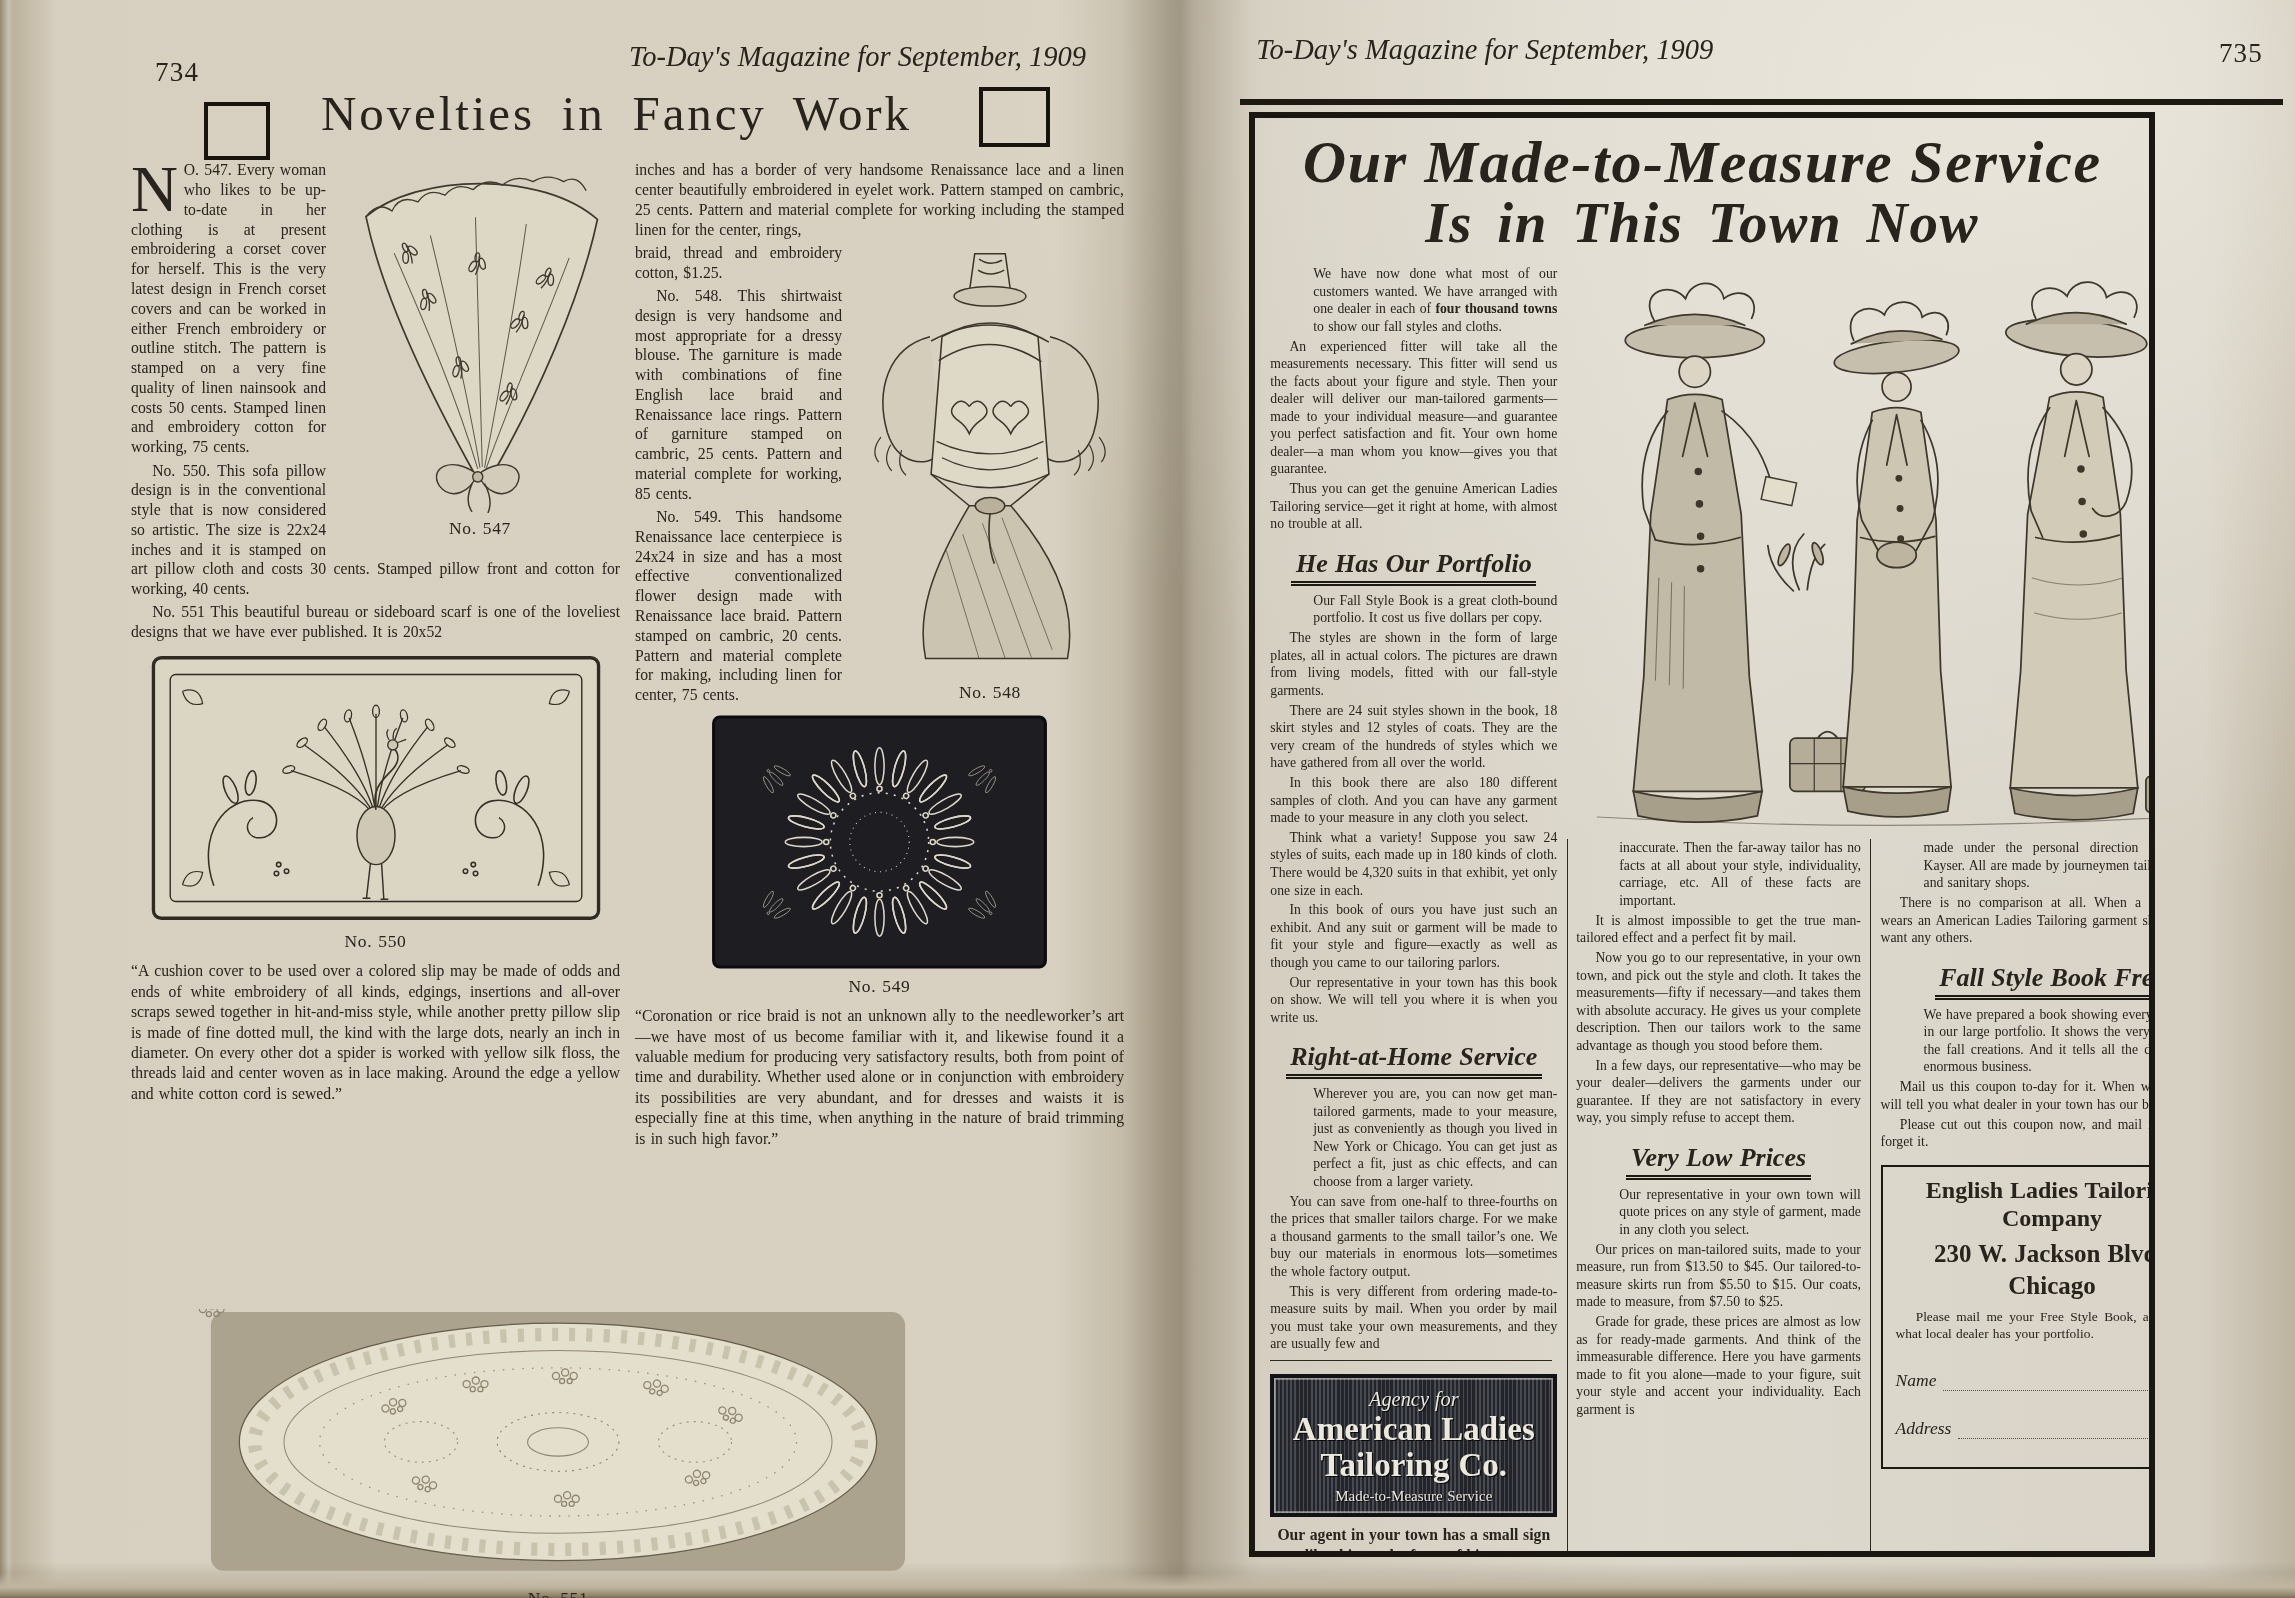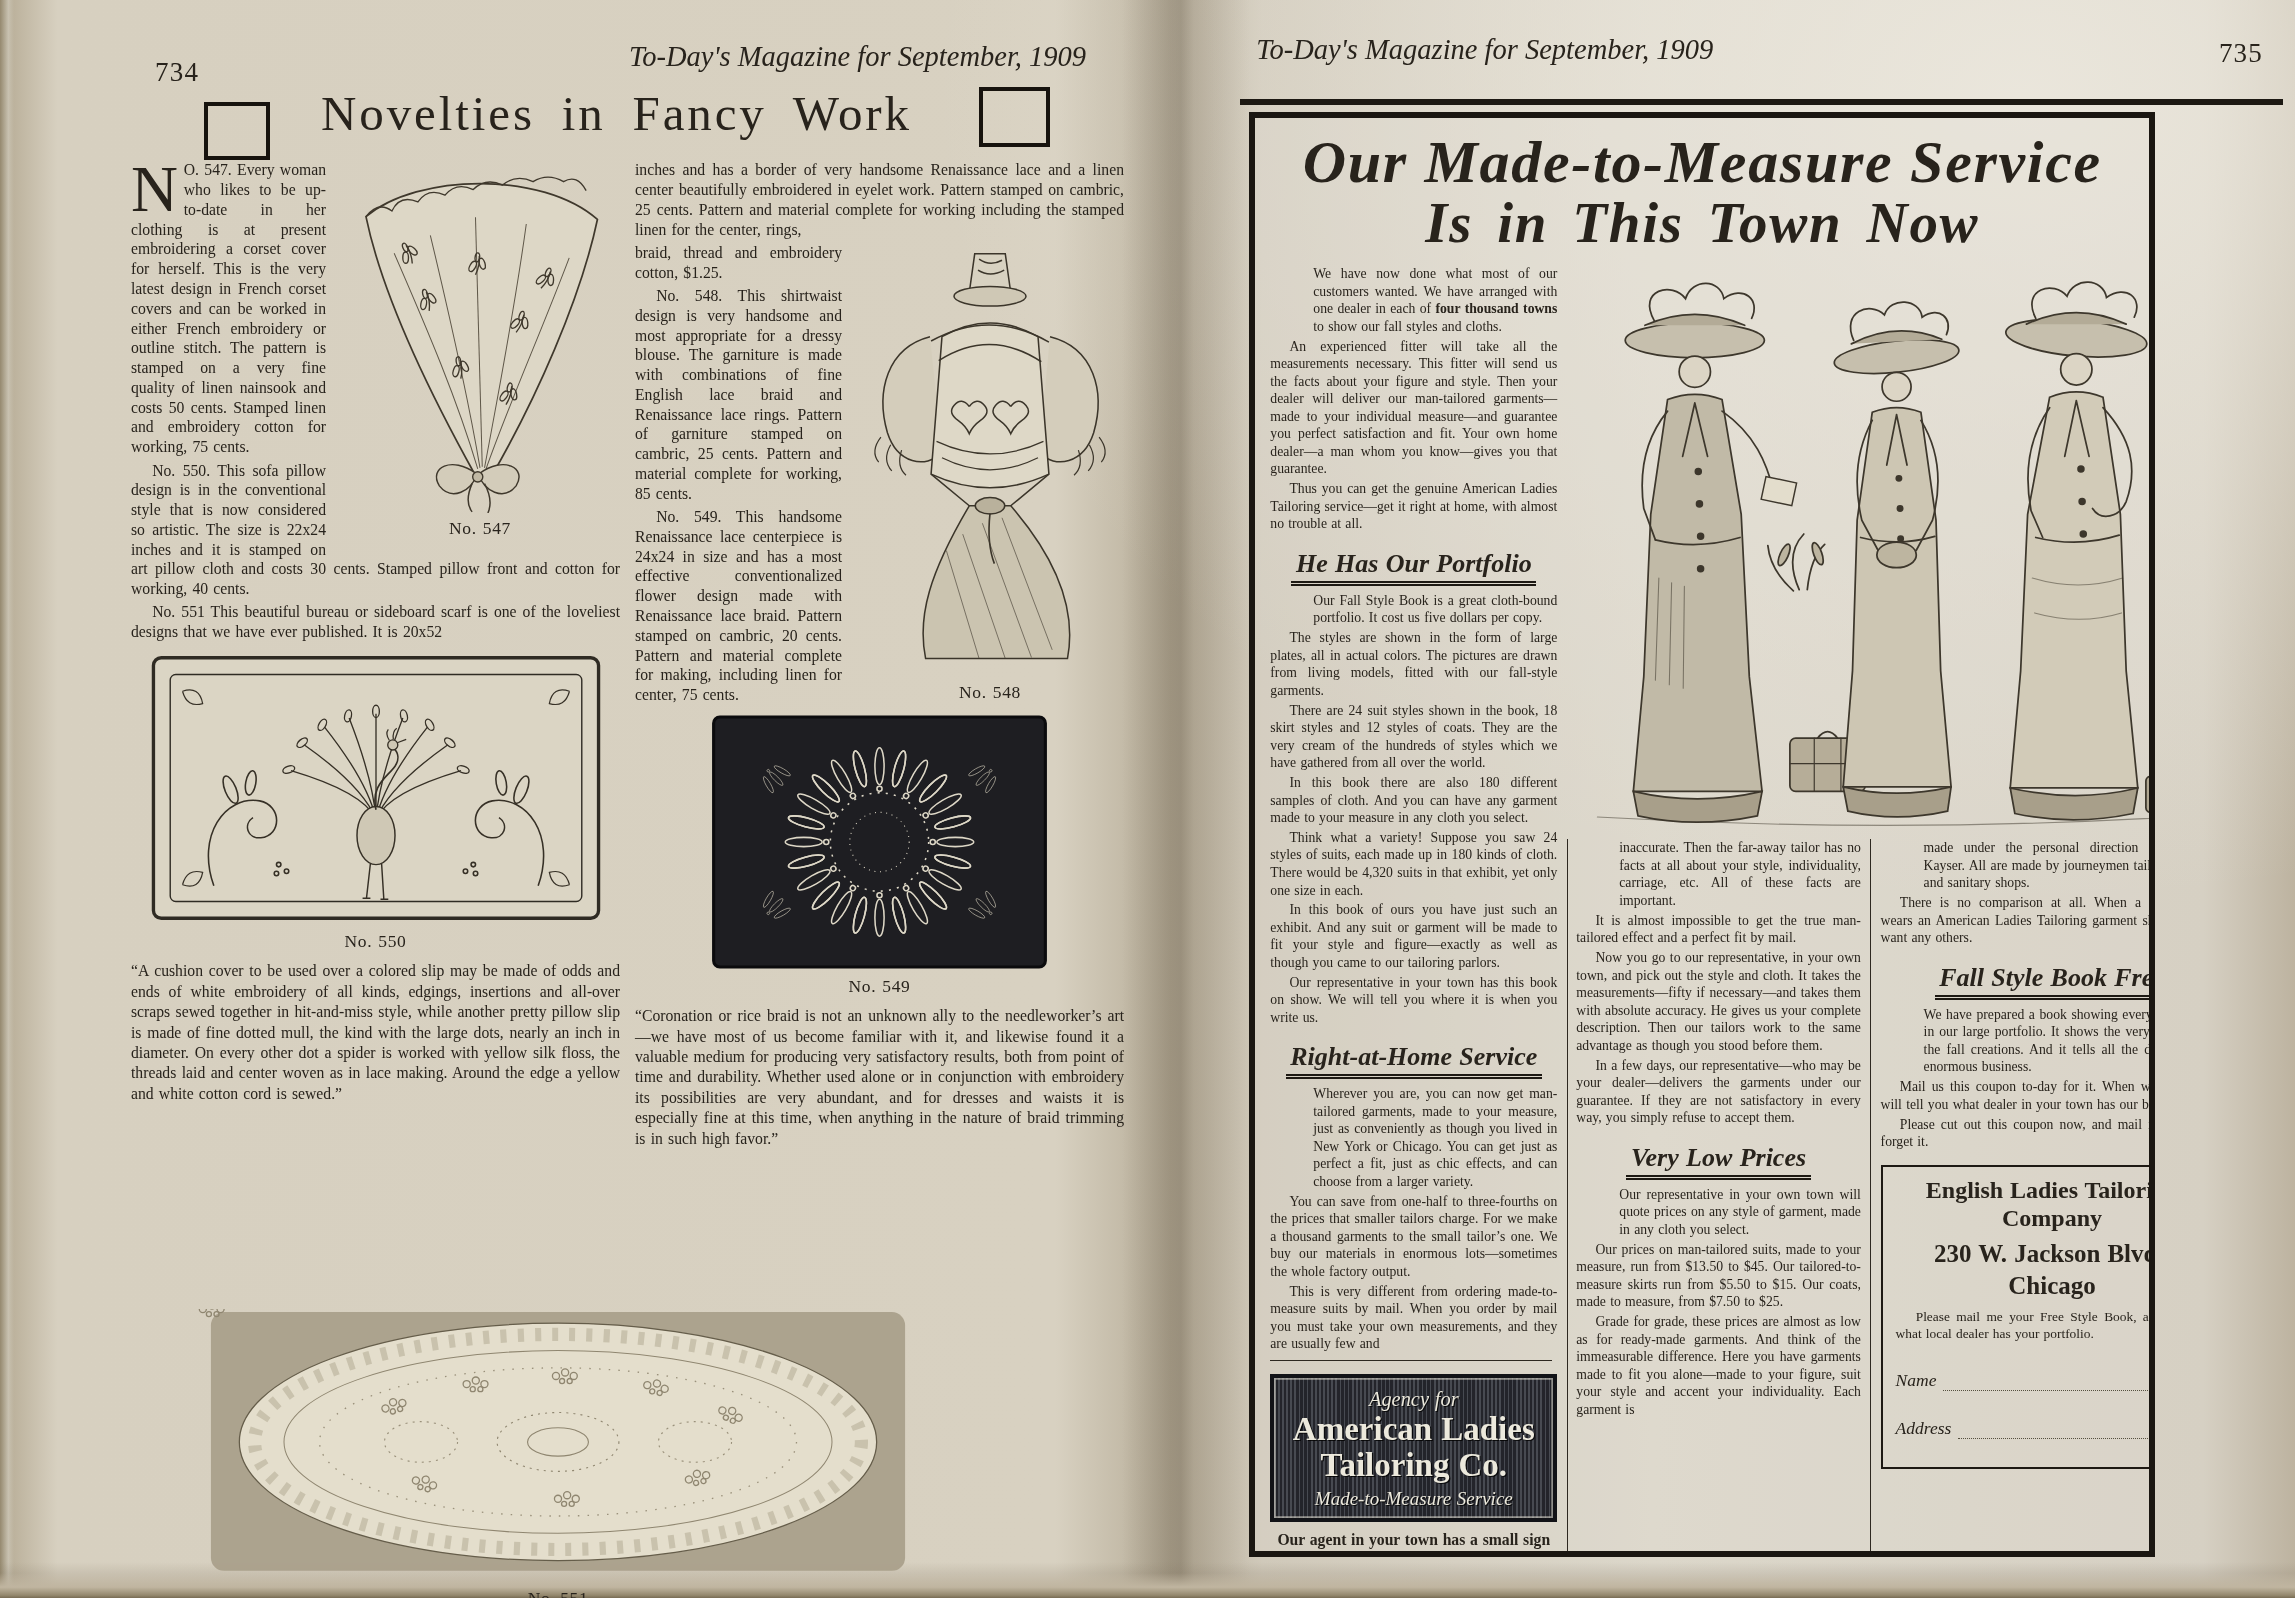--- a/index.html
+++ b/index.html
@@ -57,21 +57,21 @@
   .ad-h{font-style:italic;font-weight:bold;font-size:26px;text-align:center;margin:14px 0 11.7px;text-indent:0;}
   .ad-h span{border-bottom:5.2px double #1d1913;padding:0 4.7px 2.9px;}
   .colrule{border-top:1.7px solid #2d2820;margin:7px 5.8px 0 0;}
   .sign{margin:13px auto 8.2px;width:287px;box-sizing:border-box;text-align:center;color:#ece9dc;
     background:repeating-linear-gradient(90deg,#474a51 0 1.7px,#23242a 1.7px 4.1px);
     border:4.1px solid #121317;box-shadow:inset 0 0 0 1.7px rgba(236,233,220,.55);
     padding:8.2px 4.7px 7px;text-shadow:1.2px 1.2px 0 rgba(0,0,0,.8);}
   .sign .s1{font-style:italic;font-size:20.4px;}
   .sign .s2{font-weight:bold;font-size:33px;line-height:1.08;}
   .sign .s3{font-weight:bold;font-size:33px;line-height:1.08;}
-  .sign .s4{font-style:italic;font-size:19px;margin-top:3.5px;}
+  .sign .s4{font-size:15px;margin-top:3.5px;}
   .store-note{font-weight:bold;font-size:15.7px;line-height:1.3;text-align:center;margin:4.7px 0 0;text-indent:0 !important;}
   .coupon{border:2.3px solid #1d1913;margin-top:14px;padding:10.5px 13px 5.8px;box-sizing:border-box;}
   .coupon .c-co{text-align:center;font-weight:bold;font-size:24px;line-height:1.15;}
   .coupon .c-addr{text-align:center;font-weight:bold;font-size:25px;margin-top:5.8px;}
   .coupon .c-body{font-size:13.4px;line-height:1.25;margin:7px 0 0;text-indent:1.5em;text-align:justify;}
   .coupon .c-field{display:flex;align-items:flex-end;margin-top:26px;font-style:italic;font-size:17.5px;}
   .coupon .c-line{flex:1;border-bottom:1.2px dotted #55503f;margin-left:7px;height:1.1em;}
   .coupon .c-code{text-align:right;font-weight:bold;font-size:15px;margin-top:2.3px;letter-spacing:1.7px;}
   svg{display:block;margin:0 auto;}
 </style>

